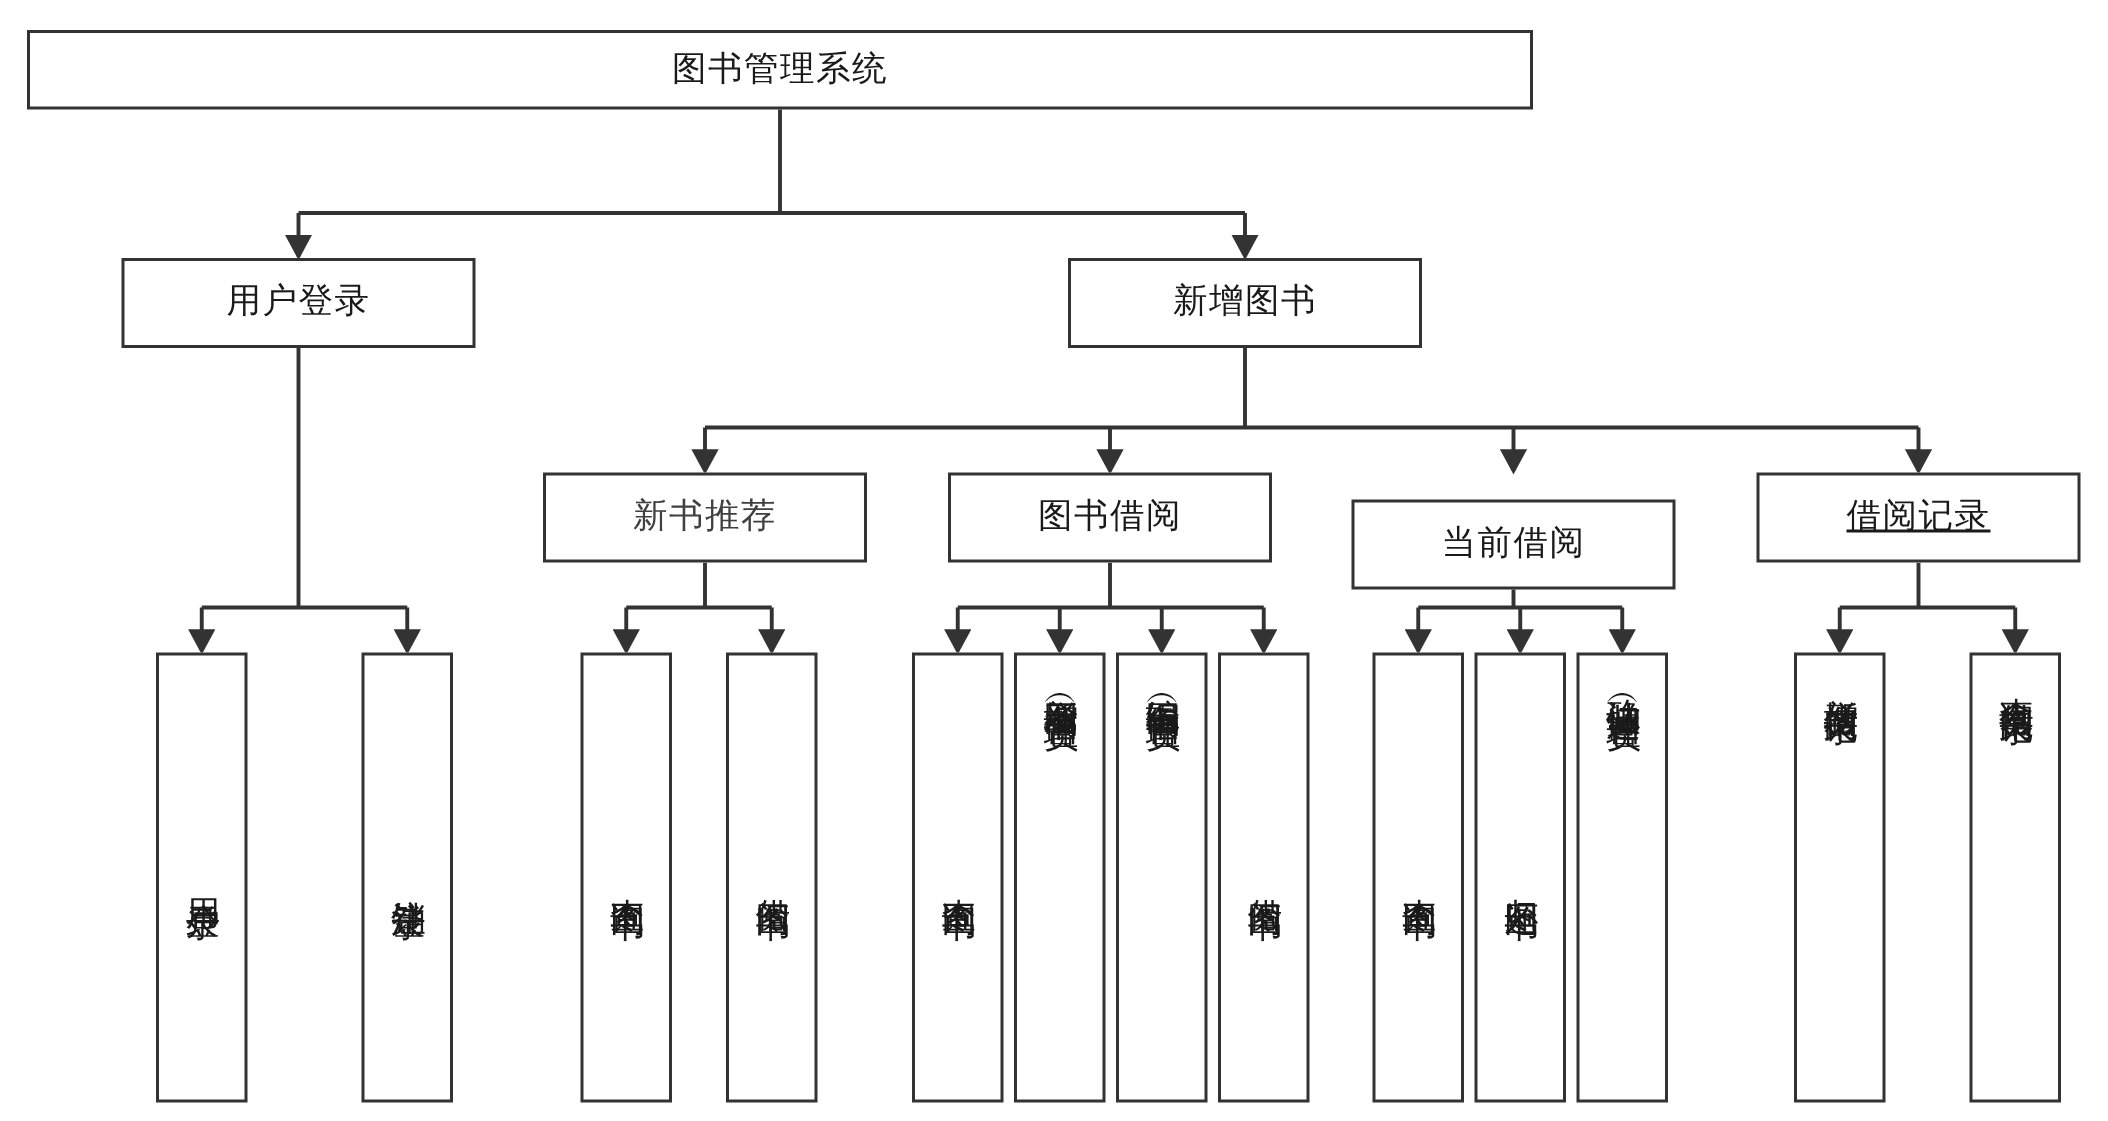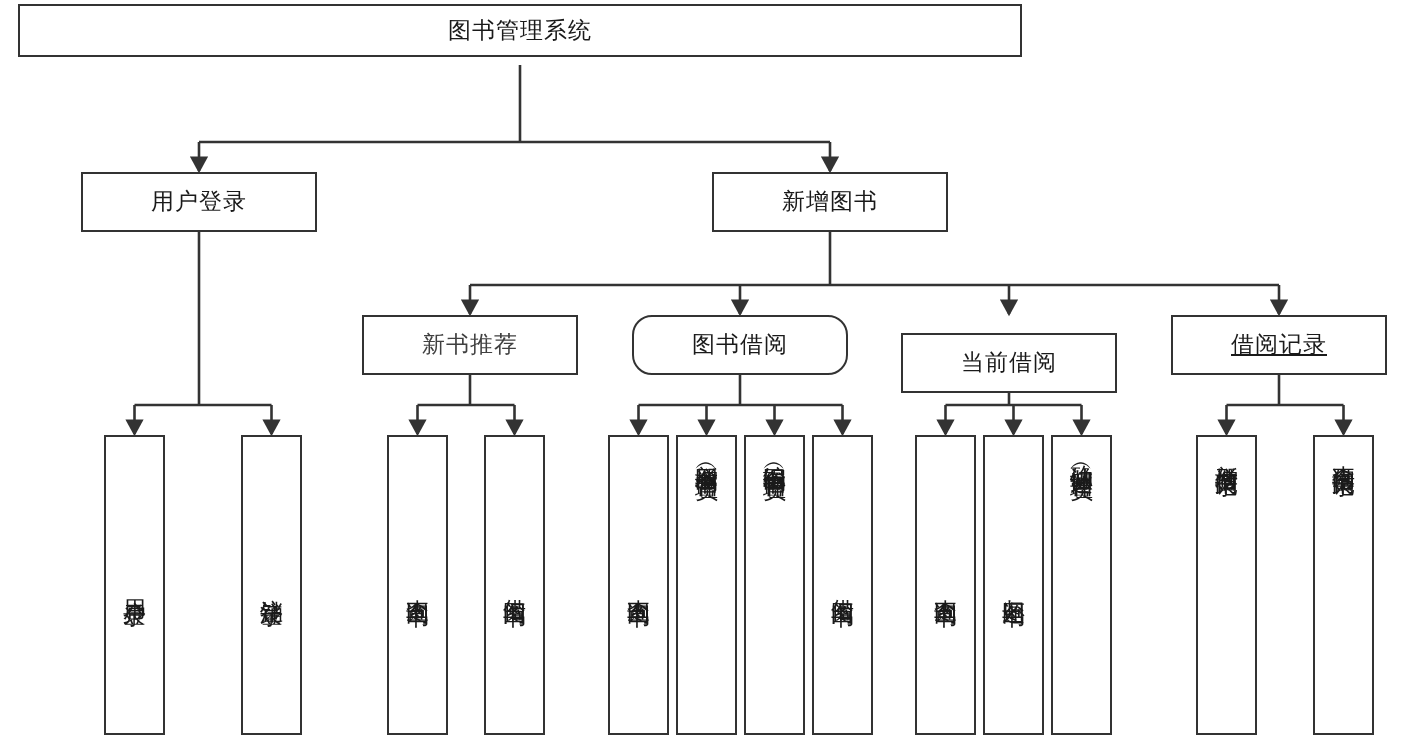--- a/index.html
+++ b/index.html
@@ -107,25 +107,25 @@
       <line x1="945.5" y1="405" x2="945.5" y2="434" stroke="#333333" stroke-width="2.6" marker-end="url(#arrowhead)"></line>
       <line x1="1013.5" y1="405" x2="1013.5" y2="434" stroke="#333333" stroke-width="2.6" marker-end="url(#arrowhead)"></line>
       <line x1="1081.5" y1="405" x2="1081.5" y2="434" stroke="#333333" stroke-width="2.6" marker-end="url(#arrowhead)"></line>
       <line x1="1279" y1="375" x2="1279" y2="405" stroke="#333333" stroke-width="2.6"></line>
       <line x1="1226.5" y1="405" x2="1343.5" y2="405" stroke="#333333" stroke-width="2.6"></line>
       <line x1="1226.5" y1="405" x2="1226.5" y2="434" stroke="#333333" stroke-width="2.6" marker-end="url(#arrowhead)"></line>
       <line x1="1343.5" y1="405" x2="1343.5" y2="434" stroke="#333333" stroke-width="2.6" marker-end="url(#arrowhead)"></line>
     </svg>
 
   <div id="nodes">
-      <div class="node horiz" id="node-root" style="left: 18px; top: 4px; width: 1004px; height: 53px; border-color: rgb(51, 51, 51); background: rgb(255, 255, 255); color: rgb(26, 26, 26);">图书管理系统</div>
+      <div class="node horiz" id="node-root" style="left: 18px; top: 20px; width: 1004px; height: 53px; border-color: rgb(51, 51, 51); background: rgb(255, 255, 255); color: rgb(26, 26, 26);">图书管理系统</div>
       <div class="node horiz" id="node-l1a" style="left: 81px; top: 172px; width: 236px; height: 60px; border-color: rgb(51, 51, 51); background: rgb(255, 255, 255); color: rgb(26, 26, 26);">用户登录</div>
       <div class="node horiz" id="node-l1b" style="left: 712px; top: 172px; width: 236px; height: 60px; border-color: rgb(51, 51, 51); background: rgb(255, 255, 255); color: rgb(26, 26, 26);">新增图书</div>
       <div class="node horiz" id="node-l2a" style="left: 362px; top: 315px; width: 216px; height: 60px; border-color: rgb(51, 51, 51); background: rgb(255, 255, 255); color: #404040;">新书推荐</div>
-      <div class="node horiz" id="node-l2b" style="left: 632px; top: 315px; width: 216px; height: 60px; border-color: rgb(51, 51, 51); background: rgb(255, 255, 255); color: rgb(26, 26, 26); border-radius: 20px;">图书借阅</div>
+      <div class="node horiz" id="node-l2b" style="left: 632px; top: 315px; width: 216px; height: 60px; border-color: rgb(51, 51, 51); background: rgb(255, 255, 255); color: rgb(26, 26, 26);">图书借阅</div>
       <div class="node horiz" id="node-l2c" style="left: 901px; top: 333px; width: 216px; height: 60px; border-color: rgb(51, 51, 51); background: rgb(255, 255, 255); color: rgb(26, 26, 26);">当前借阅</div>
       <div class="node horiz" id="node-l2d" style="left: 1171px; top: 315px; width: 216px; height: 60px; border-color: rgb(51, 51, 51); background: rgb(255, 255, 255); color: rgb(26, 26, 26); text-decoration: underline;">借阅记录</div>
       <div class="node vert mid" id="node-leaf_u1" style="left: 104px; top: 435px; width: 61px; height: 300px; border-color: rgb(51, 51, 51); background: rgb(255, 255, 255); color: rgb(26, 26, 26);">用户登录</div>
       <div class="node vert mid" id="node-leaf_u2" style="left: 241px; top: 435px; width: 61px; height: 300px; border-color: rgb(51, 51, 51); background: rgb(255, 255, 255); color: rgb(26, 26, 26);">注销登录</div>
       <div class="node vert mid" id="node-leaf_x1" style="left: 387px; top: 435px; width: 61px; height: 300px; border-color: rgb(51, 51, 51); background: rgb(255, 255, 255); color: rgb(26, 26, 26);">查询图书</div>
       <div class="node vert mid" id="node-leaf_x2" style="left: 484px; top: 435px; width: 61px; height: 300px; border-color: rgb(51, 51, 51); background: rgb(255, 255, 255); color: rgb(26, 26, 26);">借阅图书</div>
       <div class="node vert mid" id="node-leaf_j1" style="left: 608px; top: 435px; width: 61px; height: 300px; border-color: rgb(51, 51, 51); background: rgb(255, 255, 255); color: rgb(26, 26, 26);">查询图书</div>
       <div class="node vert" id="node-leaf_j2" style="left: 676px; top: 435px; width: 61px; height: 300px; border-color: rgb(51, 51, 51); background: rgb(255, 255, 255); color: rgb(26, 26, 26);">新增图书（管理员）</div>
       <div class="node vert" id="node-leaf_j3" style="left: 744px; top: 435px; width: 61px; height: 300px; border-color: rgb(51, 51, 51); background: rgb(255, 255, 255); color: rgb(26, 26, 26);">编辑图书（管理员）</div>
       <div class="node vert mid" id="node-leaf_j4" style="left: 812px; top: 435px; width: 61px; height: 300px; border-color: rgb(51, 51, 51); background: rgb(255, 255, 255); color: rgb(26, 26, 26);">借阅图书</div>

